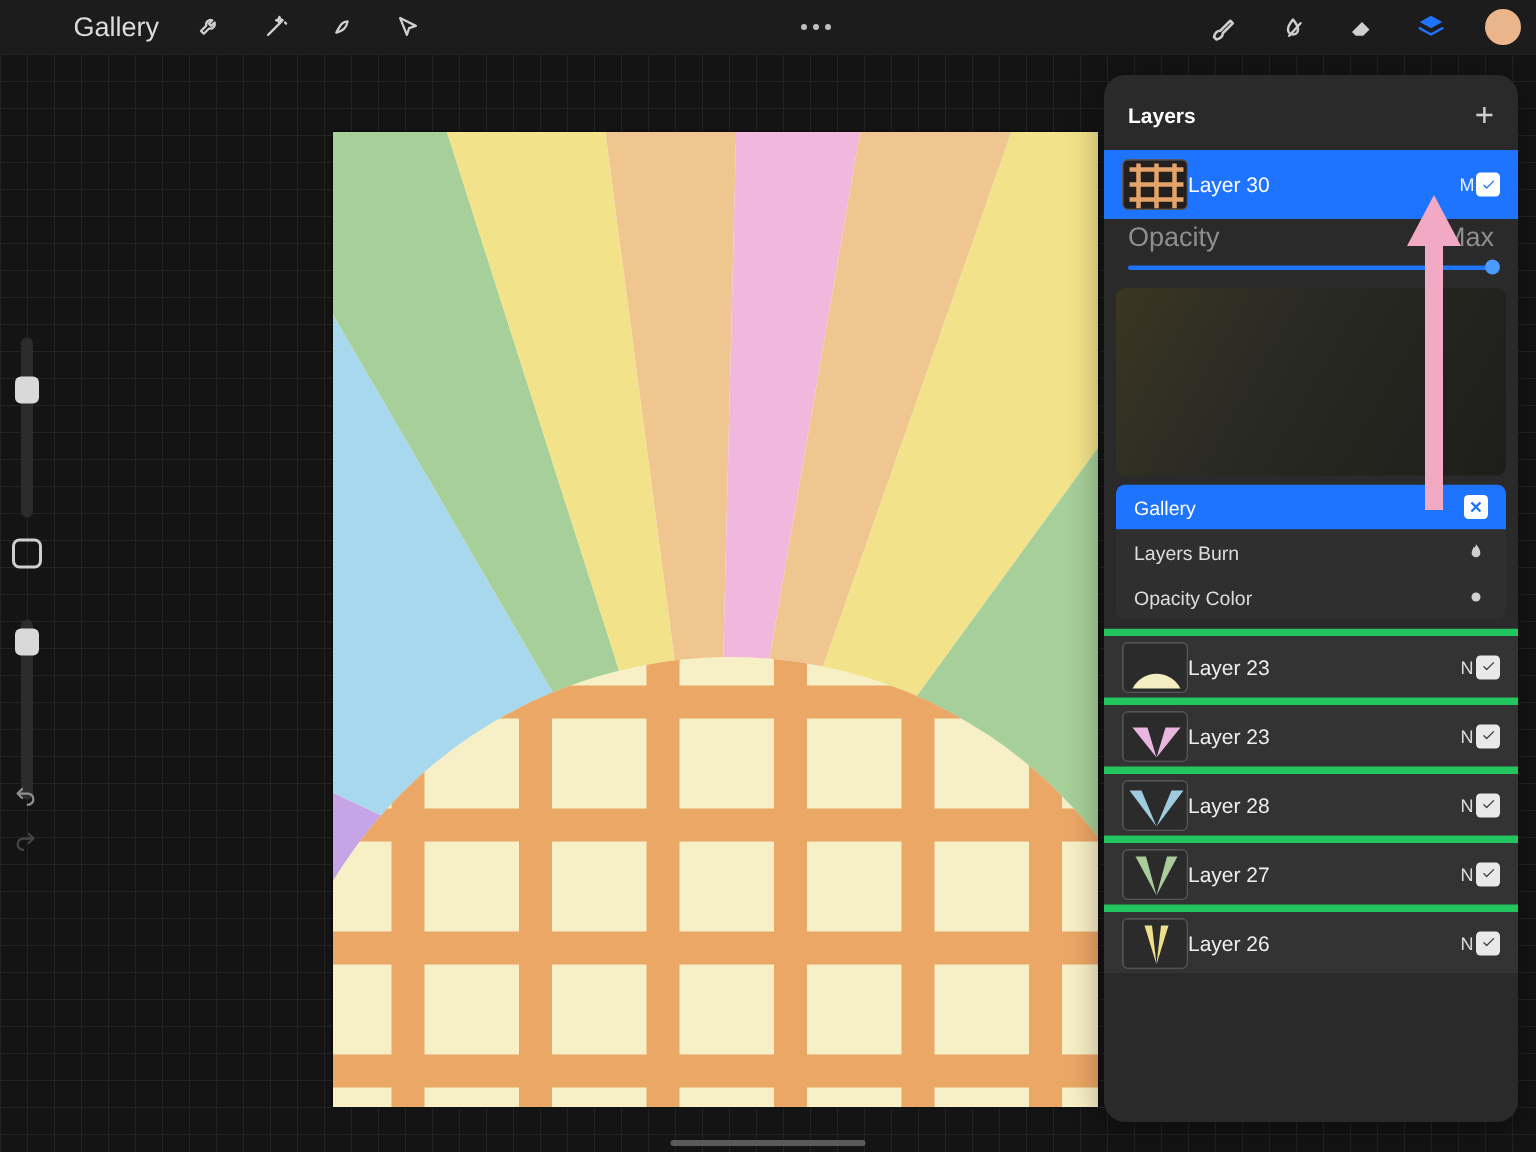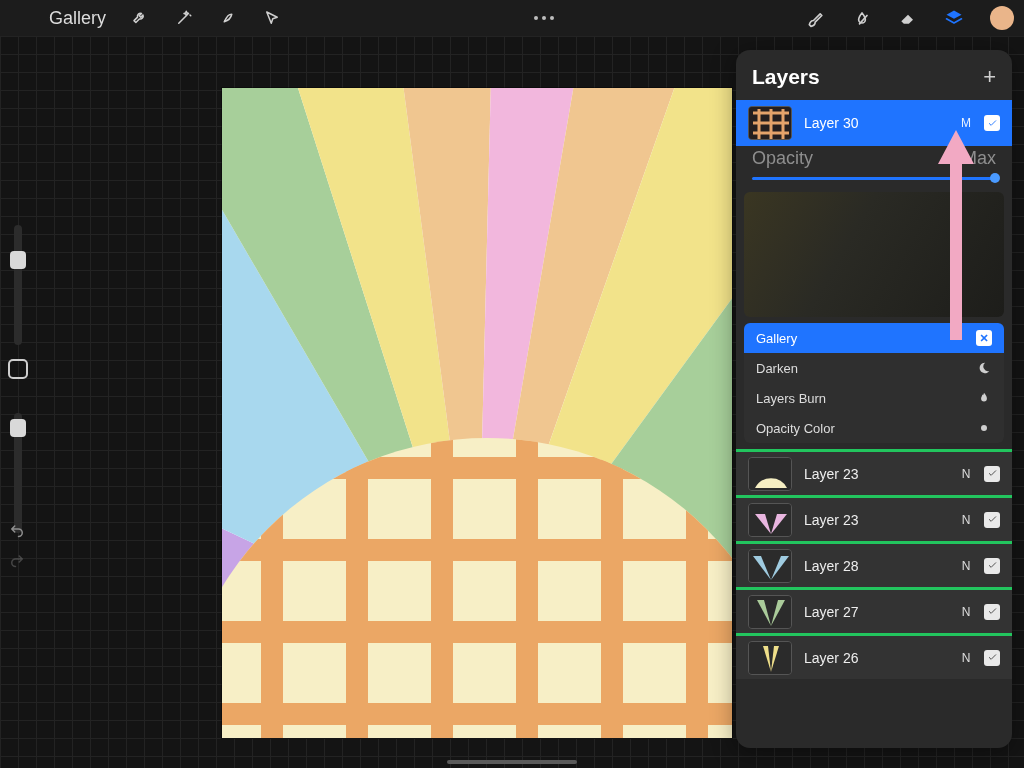--- a/index.html
+++ b/index.html
@@ -54,24 +54,24 @@
     position:absolute; right:12px; top:50px; width:276px; bottom:20px;
     background:#2a2a2a; border-radius:14px;
     display:flex; flex-direction:column; overflow:hidden;
     z-index:40;
     box-shadow:0 4px 24px rgba(0,0,0,.4);
   }
   .layers-header {
     display:flex; align-items:center; justify-content:space-between;
     padding:14px 16px 10px 16px;
   }
-  .layers-header h2 { font-size:21px; font-weight:600; color:#fff; }
+  .layers-header h2 { font-size:14px; font-weight:600; color:#fff; }
   .plus { font-size:22px; color:#cfcfcf; font-weight:300; cursor:pointer; }
   .layer-row {
-    display:flex; align-items:center; gap:12px;
+    display:flex; align-items:center; 
     padding:6px 12px; height:46px;
     color:#eee; font-size:14px;
   }
   .layer-row.selected { background:#1f74ff; color:#fff; }
   .layer-thumb { width:44px; height:34px; border-radius:4px; background:#3a3a3a; border:1px solid #555; overflow:hidden; flex-shrink:0; }
   .layer-name { flex:1; }
   .blend-letter { font-size:12px; opacity:.9; width:12px; text-align:center; }
   .vis-check { width:16px; height:16px; border-radius:3px; background:#fff; display:flex; align-items:center; justify-content:center; }
   .vis-check svg { width:11px; height:11px; color:#1f74ff; }
   .layer-row.selected .vis-check svg { color:#1f74ff; }
@@ -79,21 +79,21 @@
   .opacity-line { display:flex; justify-content:space-between; font-size:18px; color:#8e8e8e; }
   .op-track { margin-top:8px; height:3px; background:#1f74ff; border-radius:2px; position:relative; }
   .op-ball { position:absolute; right:-4px; top:-4px; width:10px; height:10px; border-radius:50%; background:#4a9aff; }
   .blend-preview { height:125px; margin:4px 8px 6px 8px; border-radius:6px; background:linear-gradient(120deg,#3a3622 0%, #2a2a24 40%, #1d1d1a 100%); }
   .blend-list { margin:0 8px; border-radius:6px; overflow:hidden; }
   .blend-item { display:flex; align-items:center; justify-content:space-between; padding:7px 12px; font-size:13px; color:#ddd; background:#2f2f2f; }
   .blend-item.active { background:#1f74ff; color:#fff; }
   .blend-icon { width:16px; height:16px; display:flex; align-items:center; justify-content:center; color:#cfcfcf; }
   .blend-item.active .blend-icon { background:#fff; color:#1f74ff; border-radius:3px; font-size:11px; font-weight:700; width:16px; height:16px;}
   .other-layers { margin-top:6px; overflow:hidden; }
-  .layer-row.plain { background:#333; border-top:3px solid #22c55e; }
+  .layer-row.plain { background:#333; border-top:5px solid #22c55e; }
   .layer-row.plain .vis-check { background:#e9e9e9; }
   
   .arrow {
     position:absolute; right:50px; top:130px; width:36px; height:210px; z-index:60;
     pointer-events:none;
   }
   
   .home-ind { position:absolute; bottom:4px; left:50%; transform:translateX(-50%); width:130px; height:4px; background:#5a5a5a; border-radius:3px; }
   
   .stroke { fill:none; stroke:currentColor; stroke-width:2; stroke-linecap:round; stroke-linejoin:round; }
@@ -266,28 +266,20 @@
   </div>
 
   <div class="blend-preview"></div>
 
   <div class="blend-list">
     <div class="blend-item active">
       <span>Gallery</span>
       <span class="blend-icon">✕</span>
     </div>
     <div class="blend-item">
-      <span>Darken</span>
-      <span class="blend-icon">
-        <svg viewBox="0 0 24 24" width="14" height="14">
-            <path d="M14 3a9 9 0 1 0 7 14 8 8 0 0 1-7-14z" fill="currentColor"></path>
-          </svg>
-      </span>
-    </div>
-    <div class="blend-item">
       <span>Layers Burn</span>
       <span class="blend-icon">
         <svg viewBox="0 0 24 24" width="14" height="14">
             <path d="M12 3c3 4 5 6 5 10a5 5 0 0 1-10 0c0-3 2-4 2-7 1 1 2 2 3-3z" fill="currentColor"></path>
           </svg>
       </span>
     </div>
     <div class="blend-item">
       <span>Opacity Color</span>
       <span class="blend-icon">

